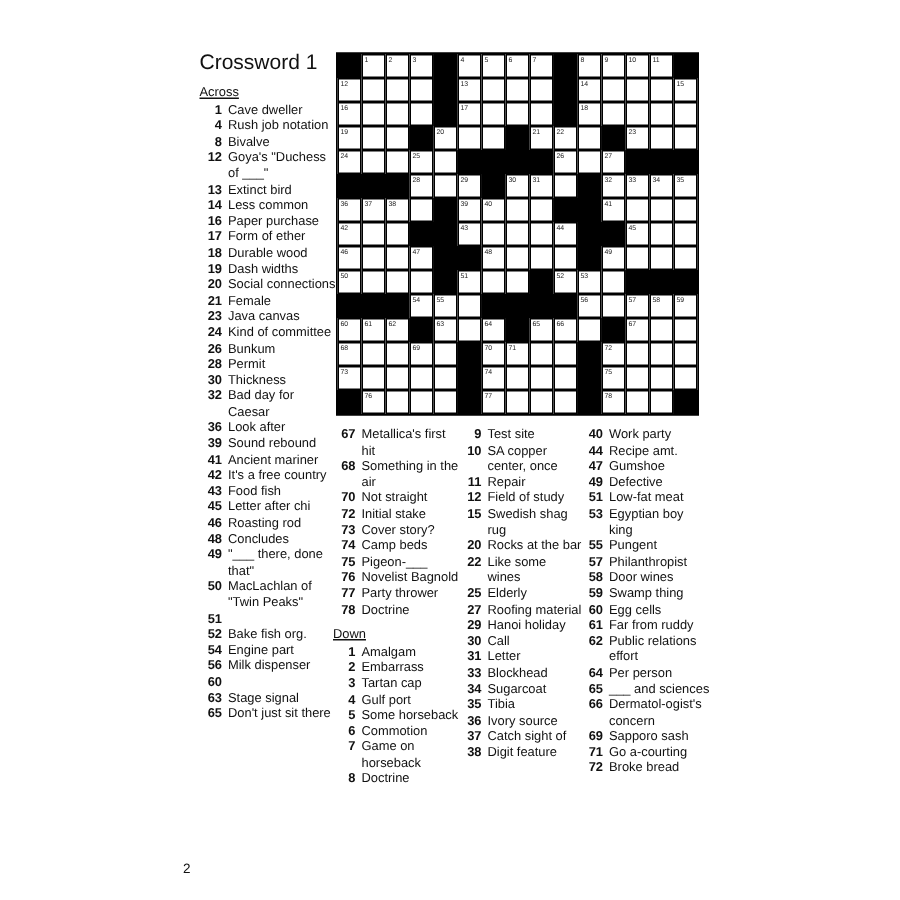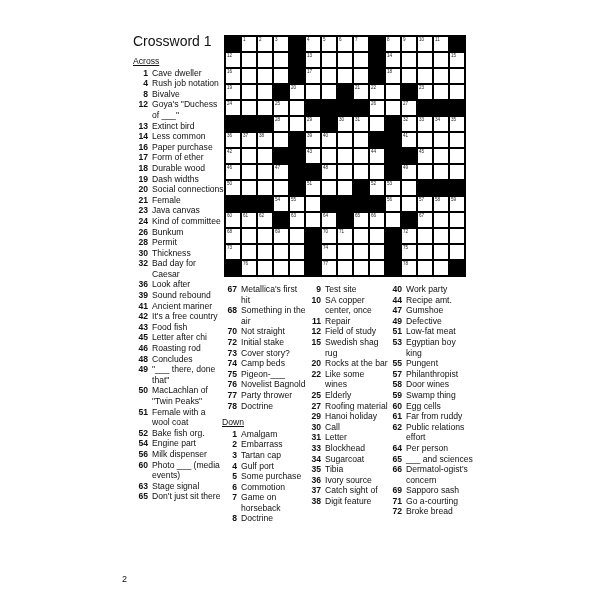--- a/index.html
+++ b/index.html
@@ -522,37 +522,35 @@
       <div class="clue">
         <span class="num">49</span>
         <span class="txt">"___ there, done that"</span>
       </div>
       <div class="clue">
         <span class="num">50</span>
         <span class="txt">MacLachlan of "Twin Peaks"</span>
       </div>
       <div class="clue">
         <span class="num">51</span>
-        <span class="txt">Female with a wool coat</span>
       </div>
       <div class="clue">
         <span class="num">52</span>
         <span class="txt">Bake fish org.</span>
       </div>
       <div class="clue">
         <span class="num">54</span>
         <span class="txt">Engine part</span>
       </div>
       <div class="clue">
         <span class="num">56</span>
         <span class="txt">Milk dispenser</span>
       </div>
       <div class="clue">
         <span class="num">60</span>
-        <span class="txt">Photo ___ (media events)</span>
       </div>
       <div class="clue">
         <span class="num">63</span>
         <span class="txt">Stage signal</span>
       </div>
       <div class="clue">
         <span class="num">65</span>
         <span class="txt">Don't just sit there</span>
       </div>
     </div>
@@ -614,21 +612,21 @@
       <div class="clue">
         <span class="num">3</span>
         <span class="txt">Tartan cap</span>
       </div>
       <div class="clue">
         <span class="num">4</span>
         <span class="txt">Gulf port</span>
       </div>
       <div class="clue">
         <span class="num">5</span>
-        <span class="txt">Some purchase</span>
+        <span class="txt">Some horseback</span>
       </div>
       <div class="clue">
         <span class="num">6</span>
         <span class="txt">Commotion</span>
       </div>
       <div class="clue">
         <span class="num">7</span>
         <span class="txt">Game on horseback</span>
       </div>
       <div class="clue">

